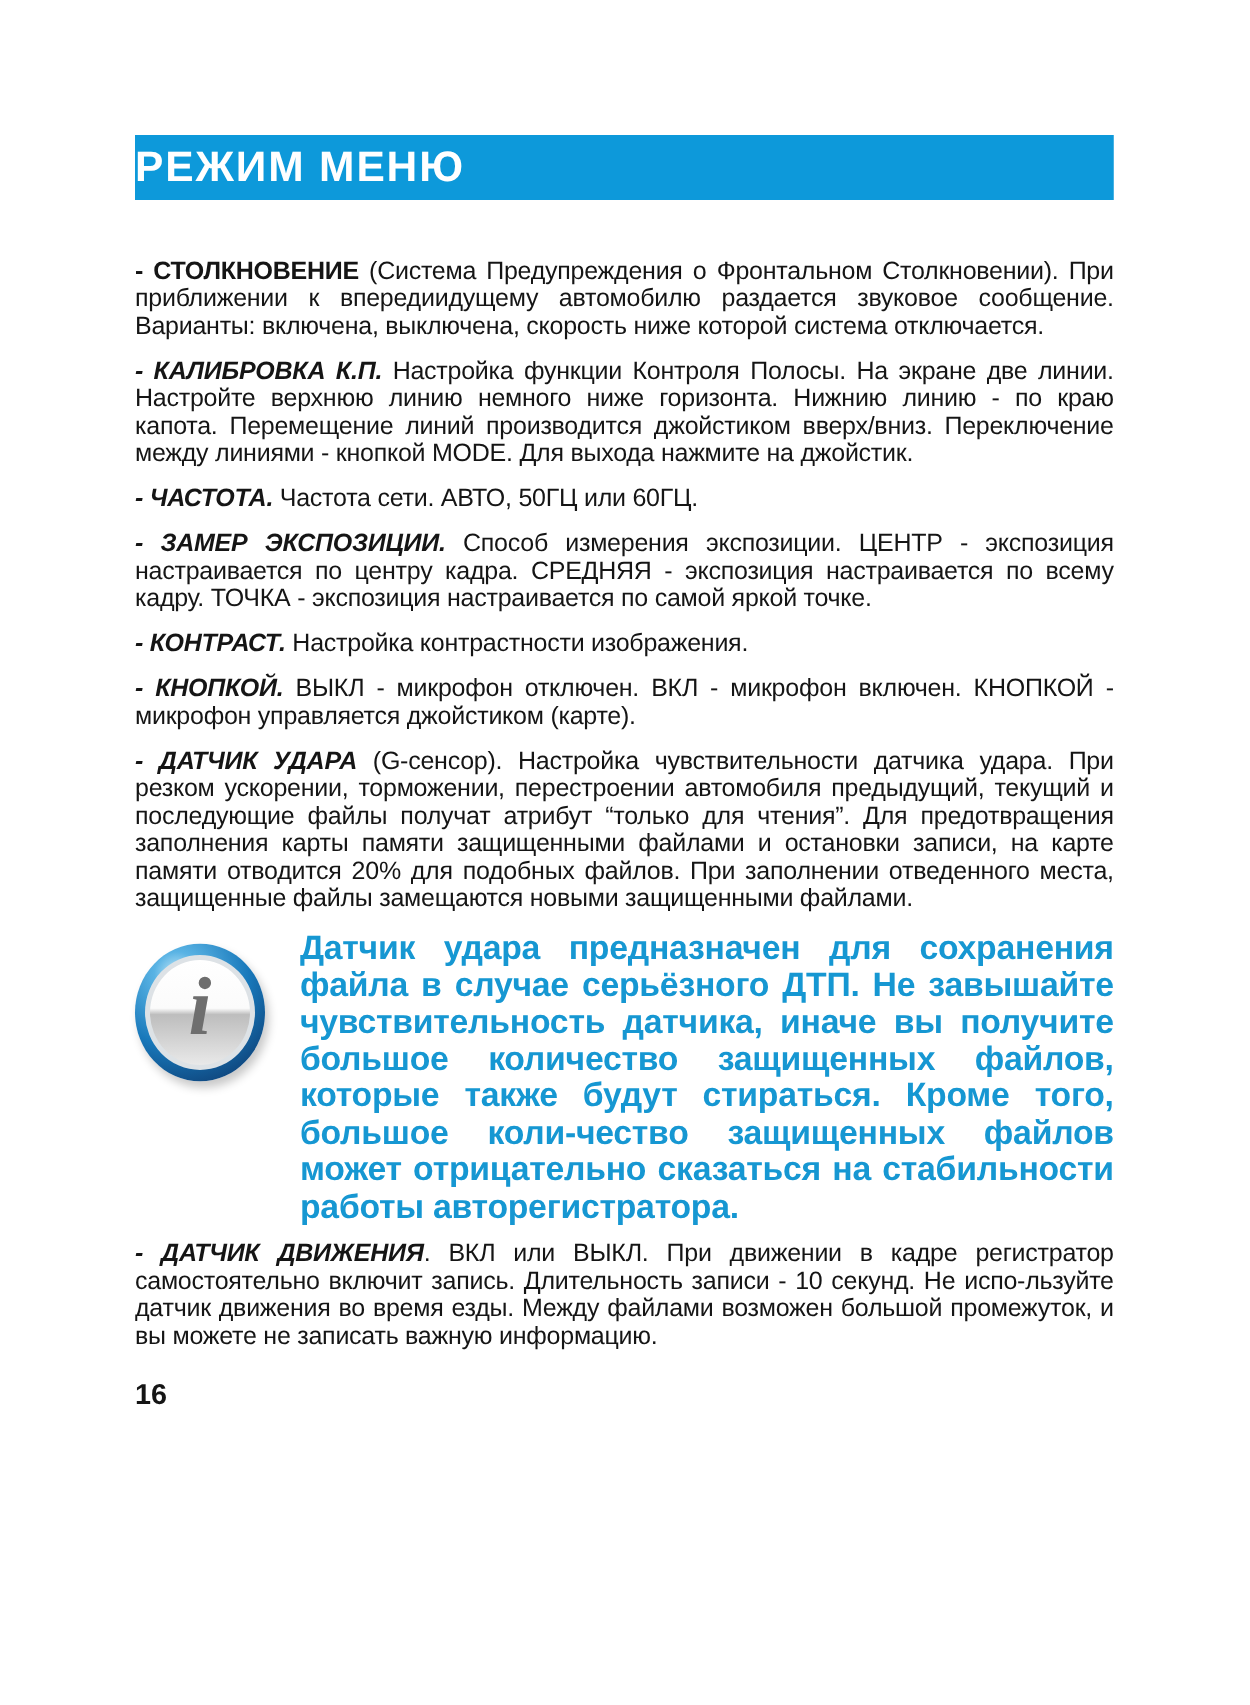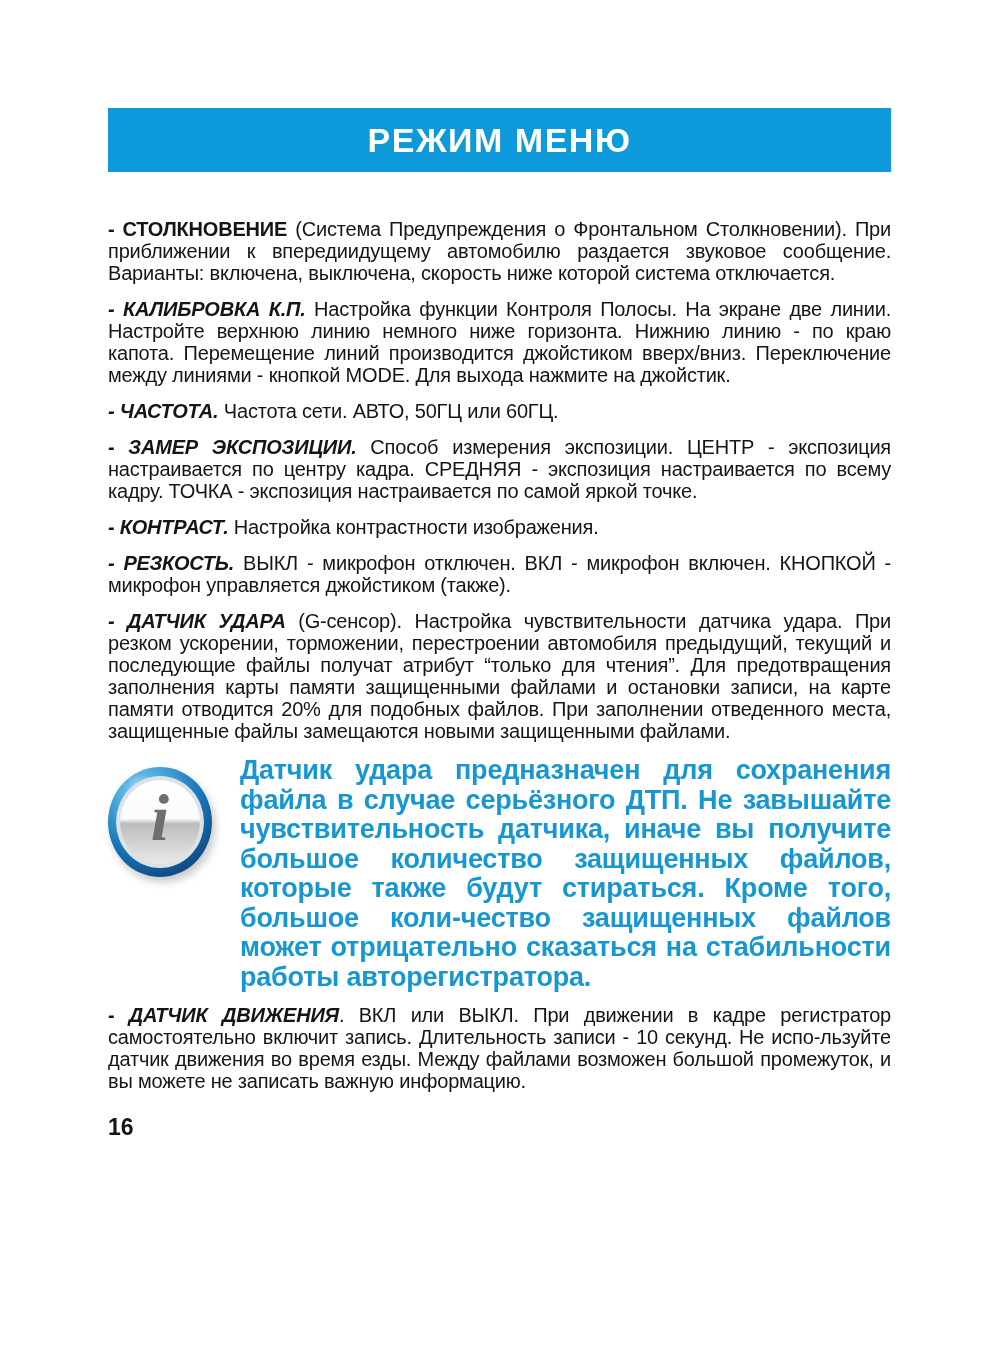--- a/index.html
+++ b/index.html
@@ -7,23 +7,23 @@
     position:relative;
     width:1000px;height:1364px;
     background:#ffffff;
     box-sizing:border-box;
     padding:108px 109px 0 108px;
     font-family:"Liberation Sans",sans-serif;
     color:#151515;
     overflow:hidden;
   }
   .banner{
-    height:64px;
+    height:52px;
     background:#0d99da;
-    display:flex;align-items:center;justify-content:center;
+    display:flex;align-items:center;
     margin-bottom:46px;
   }
   .banner-title{
     margin:0;
     color:#ffffff;
     font-size:34px;
     font-weight:bold;
     letter-spacing:1.5px;
     white-space:nowrap;
   }
@@ -98,21 +98,21 @@
   <p class="entry"><span class="term it">- КАЛИБРОВКА К.П.</span><span> Настройка функции Контроля Полосы. На экране две линии. Настройте верхнюю линию немного ниже горизонта. Нижнию линию - по краю капота. Перемещение линий производится джойстиком вверх/вниз. Переключение между линиями - кнопкой MODE. Для выхода нажмите на джойстик.</span></p>
 
 
   <p class="entry"><span class="term it">- ЧАСТОТА.</span><span> Частота сети. АВТО, 50ГЦ или 60ГЦ.</span></p>
 
   <p class="entry"><span class="term it">- ЗАМЕР ЭКСПОЗИЦИИ.</span><span> Способ измерения экспозиции. ЦЕНТР - экспозиция настраивается по центру кадра. СРЕДНЯЯ - экспозиция настраивается по всему кадру. ТОЧКА - экспозиция настраивается по самой яркой точке.</span></p>
 
   <p class="entry"><span class="term it">- КОНТРАСТ.</span><span> Настройка контрастности изображения.</span></p>
 
 
-  <p class="entry"><span class="term it">- РЕЗКОСТЬ.</span><span> ВЫКЛ - микрофон отключен. ВКЛ - микрофон включен. КНОПКОЙ - микрофон управляется джойстиком (также).</span></p>
+  <p class="entry"><span class="term it">- КНОПКОЙ.</span><span> ВЫКЛ - микрофон отключен. ВКЛ - микрофон включен. КНОПКОЙ - микрофон управляется джойстиком (карте).</span></p>
 
   <p class="entry"><span class="term it">- ДАТЧИК УДАРА</span><span> (G-сенсор). Настройка чувствительности датчика удара. При резком ускорении, торможении, перестроении автомобиля предыдущий, текущий и последующие файлы получат атрибут “только для чтения”. Для предотвращения заполнения карты памяти защищенными файлами и остановки записи, на карте памяти отводится 20% для подобных файлов. При заполнении отведенного места, защищенные файлы замещаются новыми защищенными файлами.</span></p>
 
   <div class="note">
     <div class="info-icon">
       <div class="icon-outer">
         <div class="icon-inner">
           <span class="icon-glyph">i</span>
         </div>
       </div>

